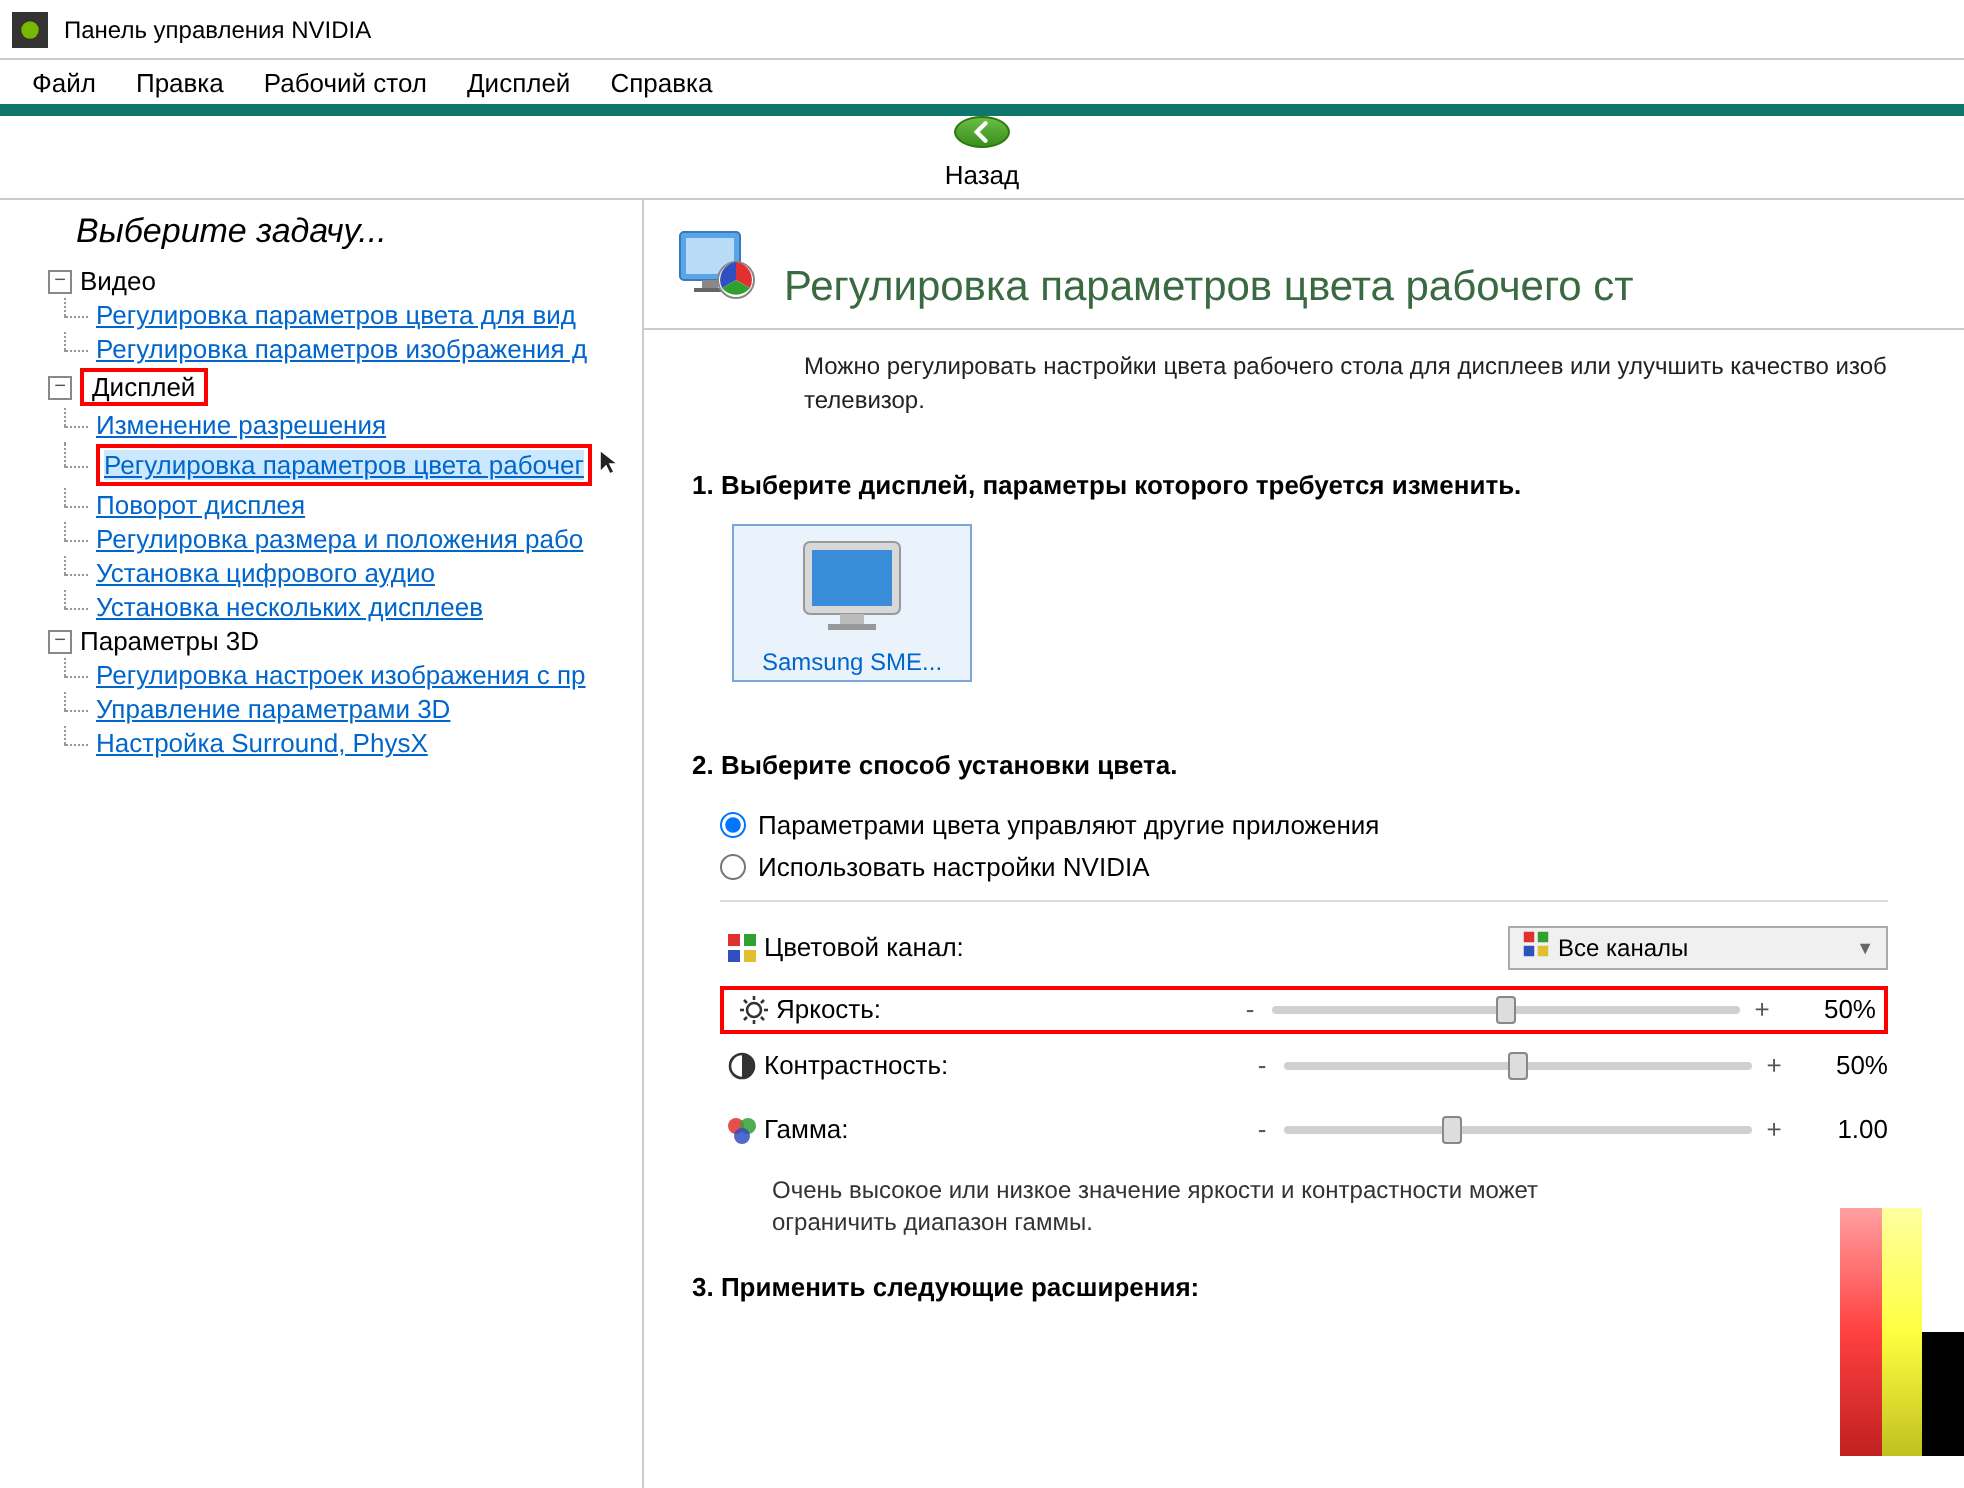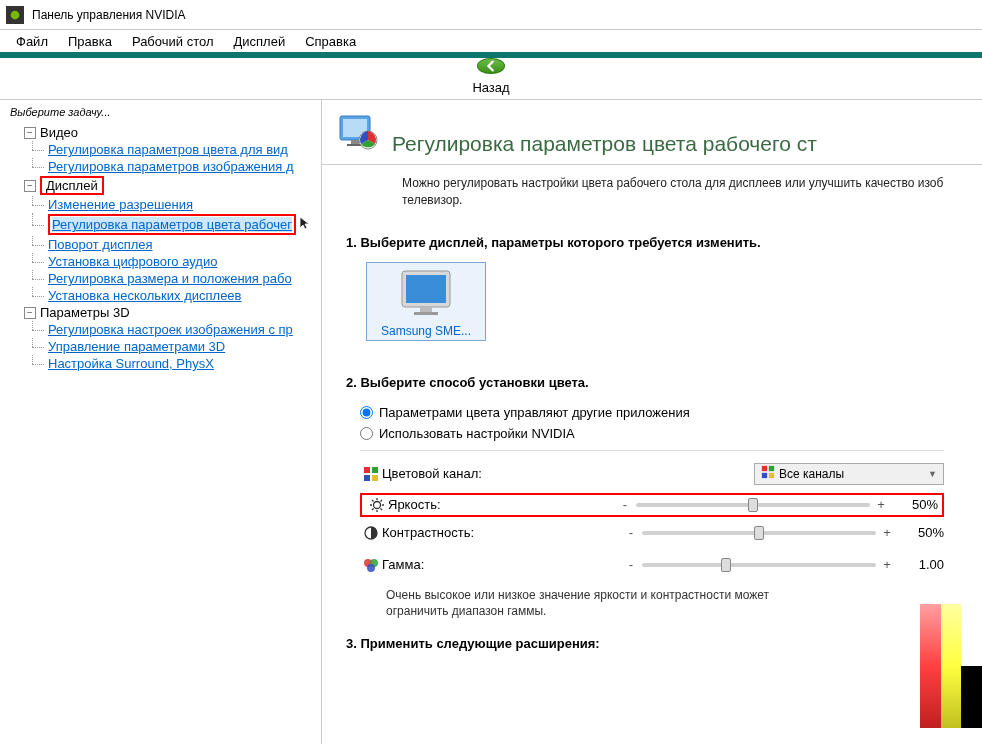--- a/index.html
+++ b/index.html
@@ -19,21 +19,21 @@
 .nav-fwd { background: linear-gradient(#d0d0d0, #a0a0a0); border: 1px solid #888; }
 .nav-btn svg { width: 14px; height: 14px; }
 .back-label { font-size: 13px; margin: 0 2px; }
 .dropdown-arrow { font-size: 9px; color: #555; cursor: pointer; padding: 0 4px; }
 .toolbar-sep { width: 1px; height: 28px; background: #ccc; margin: 0 8px; }
 .home-icon { width: 24px; height: 24px; cursor: pointer; }
 
 .content { display: flex; height: calc(100% - 100px); }
 
 .sidebar { width: 322px; border-right: 1px solid #ccc; overflow: hidden; background: #fff; }
-.sidebar-header { font-weight: normal; font-size: 11px; padding: 6px 10px; font-style: italic; }
+.sidebar-header { font-weight: normal; font-size: 17px; padding: 6px 10px; font-style: italic; margin-left: 28px; }
 .tree { padding: 0 4px; }
 .tree-node { display: flex; align-items: center; font-size: 13px; padding: 1px 0; white-space: nowrap; cursor: pointer; }
 .tree-toggle { width: 12px; height: 12px; border: 1px solid #888; display: inline-flex; align-items: center; justify-content: center; font-size: 10px; line-height: 1; margin-right: 4px; cursor: pointer; background: #fff; color: #555; }
 .tree-link { color: #0066cc; text-decoration: underline; }
 .tree-parent { color: #000; }
 .tree-indent-1 { padding-left: 20px; }
 .tree-indent-2 { padding-left: 44px; position: relative; }
 .tree-indent-2::before { content: ""; position: absolute; left: 28px; top: 0; bottom: 50%; border-left: 1px dotted #999; }
 .tree-indent-2::after { content: ""; position: absolute; left: 28px; top: 50%; width: 12px; border-top: 1px dotted #999; }
 .highlight-red { border: 2px solid #f00; padding: 0 4px; display: inline-block; }
@@ -153,24 +153,24 @@
         <span class="cursor-icon">
           <svg width="16" height="16" viewBox="0 0 16 16">
               <path d="M2 2 L2 13 L5 10 L7 14 L9 13 L7 9 L11 9 Z" fill="#222" stroke="#fff" stroke-width="0.8"></path>
             </svg>
         </span>
       </div>
       <div class="tree-node tree-indent-2">
           <span class="tree-link">Поворот дисплея</span>
         </div>
       <div class="tree-node tree-indent-2">
+          <span class="tree-link">Регулировка размера и положения рабо</span>
+        </div>
+      <div class="tree-node tree-indent-2">
           <span class="tree-link">Установка цифрового аудио</span>
-        </div>
-      <div class="tree-node tree-indent-2">
-          <span class="tree-link">Регулировка размера и положения рабо</span>
         </div>
       <div class="tree-node tree-indent-2">
           <span class="tree-link">Установка нескольких дисплеев</span>
         </div>
 
       <div class="tree-node tree-indent-1">
         <span class="tree-toggle">−</span>
         <span class="tree-parent">Параметры 3D</span>
       </div>
       <div class="tree-node tree-indent-2">

